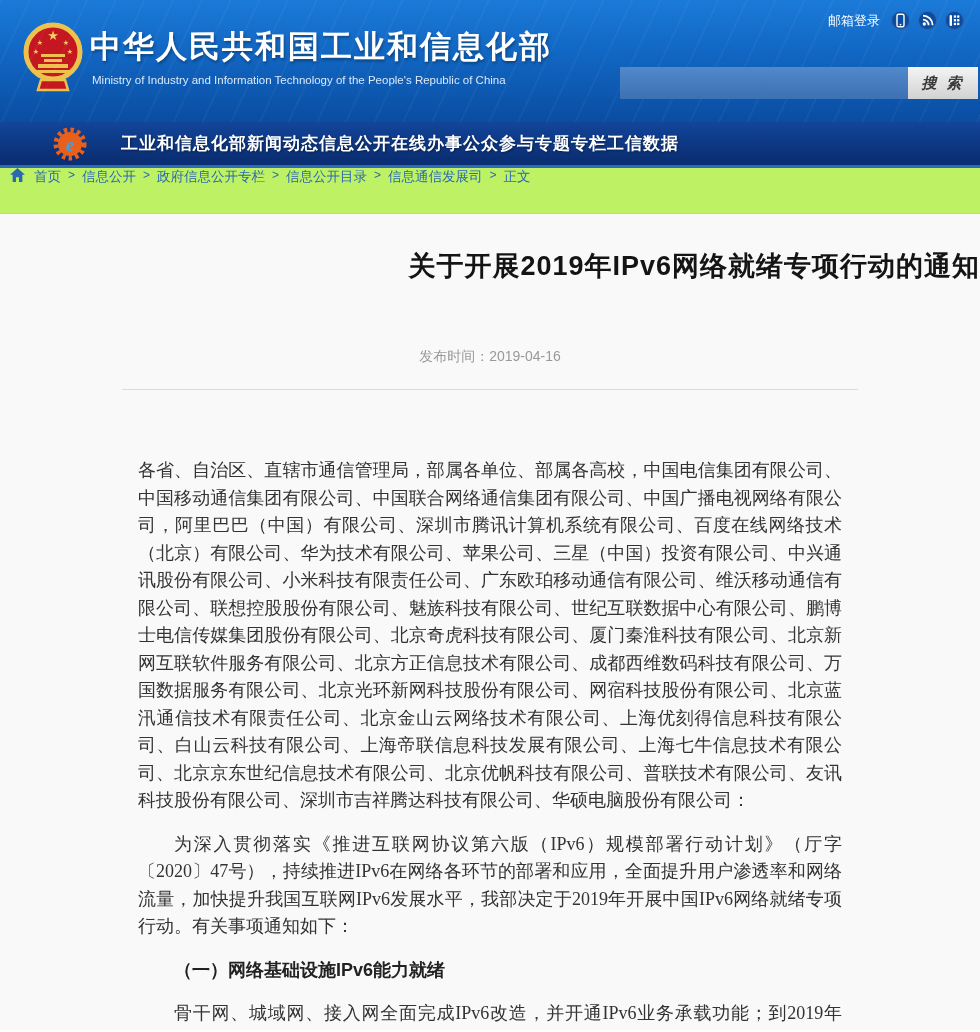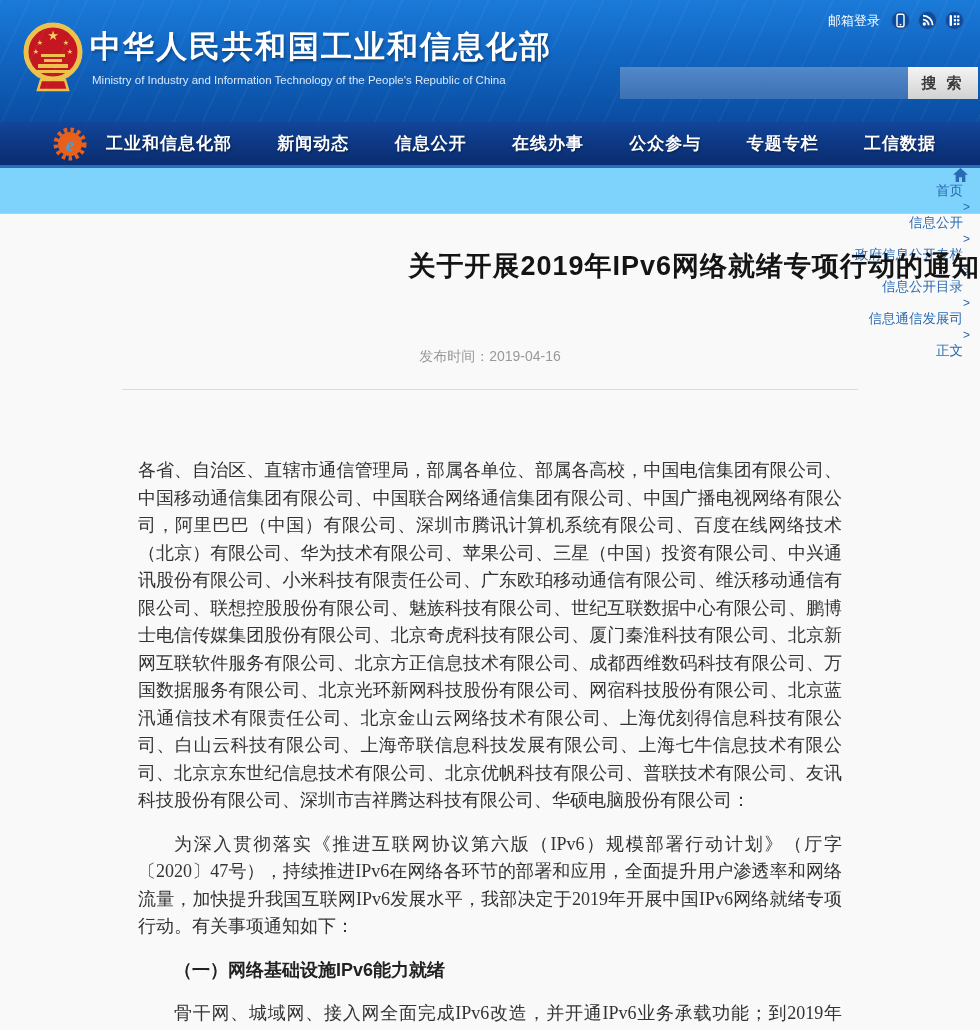--- a/index.html
+++ b/index.html
@@ -18,33 +18,33 @@
   .site-subtitle { position: absolute; left: 92px; top: 74px; color: #d9e8fa; font-size: 11.5px; }
   .top-links { position: absolute; top: 11px; right: 16px; display: flex; align-items: center; gap: 8px; z-index: 2; }
   .mail-login { color: #fff; font-size: 13px; margin-right: 3px; text-decoration: none; }
   .circle-icon { width: 19px; height: 19px; border-radius: 50%; background: #0b4c9e;
     display: flex; align-items: center; justify-content: center; box-shadow: inset 0 0 0 1px rgba(255,255,255,.15); }
   .search-row { position: absolute; right: 2px; top: 67px; display: flex; z-index: 2; }
   .search-input { width: 288px; height: 32px; border: none; outline: none; padding: 0 8px;
     background: linear-gradient(180deg, #5289cb, #3c71b4); color: #fff; font-size: 14px; }
   .search-btn { width: 70px; height: 32px; border: none; cursor: pointer;
     background: linear-gradient(180deg, #f4f4f4, #d2d2d2); color: #3a3a3a;
-    font-size: 15px; font-weight: bold; letter-spacing: 3px; font-family: "Liberation Sans", sans-serif; }
+    font-size: 15px; font-weight: bold; letter-spacing: 3px; font-family: "Liberation Sans", sans-serif; font-style: italic; }
 
   
   .nav { height: 46px; background: linear-gradient(180deg, #12459a 0%, #0b2f74 85%);
     border-bottom: 3px solid #2e6bb5; display: flex; align-items: center; padding: 0 44px 0 52px; }
   .nav-logo { width: 36px; height: 36px; margin-right: 18px; flex: 0 0 auto; }
-  .nav-items { display: flex; flex: 1; justify-content: space-between; align-items: center; }
+  .nav-items { display: flex; flex: 1; align-items: center; margin-left: 15px; }
   .nav-item { color: #fff; font-size: 17px; font-weight: bold; letter-spacing: 1px;
     text-decoration: none; white-space: nowrap; text-shadow: 1px 1px 2px rgba(0,0,0,.4); }
 
   
-  .breadcrumb { height: 46px; background: #7dd3fc; border-bottom: 1px solid #c9c9c9;
-    display: flex; align-items: flex-end; padding: 0 10px; font-size: 13.5px; flex-direction: column; }
+  .breadcrumb { height: 46px; background: #bef264; border-bottom: 1px solid #c9c9c9;
+    display: flex; align-items: flex-start; padding: 0 10px; font-size: 13.5px; }
   .crumb { color: #2a6ab2; text-decoration: none; margin: 0 7px; white-space: nowrap; }
   .crumb-sep { color: #2a6ab2; font-size: 12px; }
   .home-icon { display: inline-flex; margin-right: 2px; }
 
   
   .content { height: 816px; background: #f9f9f9; overflow: hidden; }
   .article-title { text-align: right; padding-top: 34px; font-size: 27px; font-weight: bold;
     color: #141414; letter-spacing: 1px; }
   .publish { text-align: center; margin-top: 64px; color: #999; font-size: 14px; }
   .divider { width: 736px; margin: 23px auto 0; border-top: 1px solid #dcdcdc; height: 0; }

